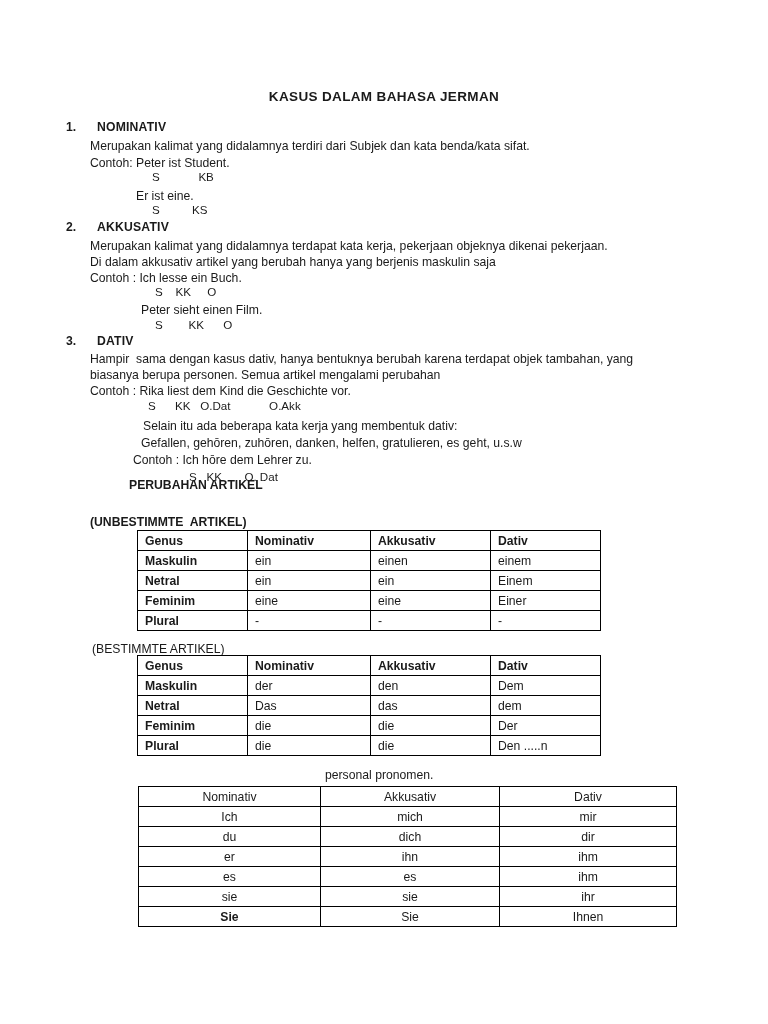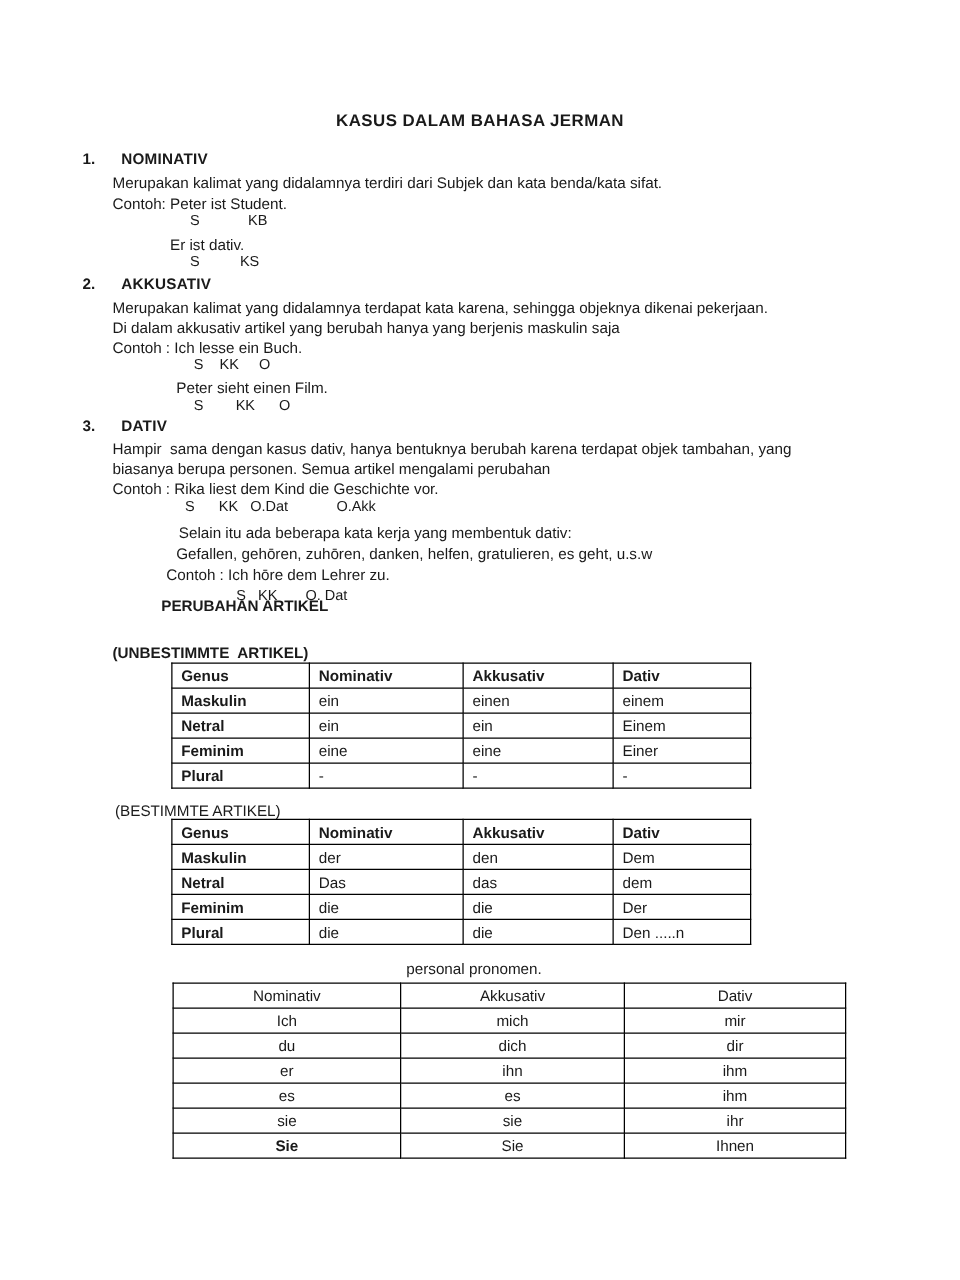--- a/index.html
+++ b/index.html
@@ -111,28 +111,28 @@
 
   <div class="num" style="top:120px;left:66px;">1.</div>
   <div class="head" style="top:120px;left:97px;">NOMINATIV</div>
 
   <div class="txt" style="top:138px;left:90px;">Merupakan kalimat yang didalamnya terdiri dari Subjek dan kata benda/kata sifat.</div>
 
   <div class="txt" style="top:155px;left:90px;"><span>Contoh: </span><span class="u">Peter</span><span> ist </span><span class="u">Student.</span></div>
 
   <div class="sub" style="top:170px;left:152px;">S            KB</div>
 
-  <div class="txt" style="top:188px;left:136px;"><span class="u">Er</span><span> ist </span><span class="u">dativ.</span></div>
+  <div class="txt" style="top:188px;left:136px;"><span class="u">Er</span><span> ist </span><span class="u">eine.</span></div>
 
   <div class="sub" style="top:203px;left:152px;">S          KS</div>
 
   <div class="num" style="top:220px;left:66px;">2.</div>
   <div class="head" style="top:220px;left:97px;">AKKUSATIV</div>
 
-  <div class="txt" style="top:238px;left:90px;">Merupakan kalimat yang didalamnya terdapat kata karena, sehingga objeknya dikenai pekerjaan.</div>
+  <div class="txt" style="top:238px;left:90px;">Merupakan kalimat yang didalamnya terdapat kata kerja, pekerjaan objeknya dikenai pekerjaan.</div>
   <div class="txt" style="top:254px;left:90px;">Di dalam akkusativ artikel yang berubah hanya yang berjenis maskulin saja</div>
 
   <div class="txt" style="top:270px;left:90px;"><span>Contoh </span><span class="u">: Ich</span><span> </span><span class="u">lesse</span><span> </span><span class="u">ein Buch</span><span>.</span></div>
 
   <div class="sub" style="top:285px;left:155px;">S    KK     O</div>
 
   <div class="txt" style="top:302px;left:141px;"><span class="u">Peter</span><span> </span><span class="u">sieht einen Film.</span></div>
 
   <div class="sub" style="top:318px;left:155px;">S        KK      O</div>
 

